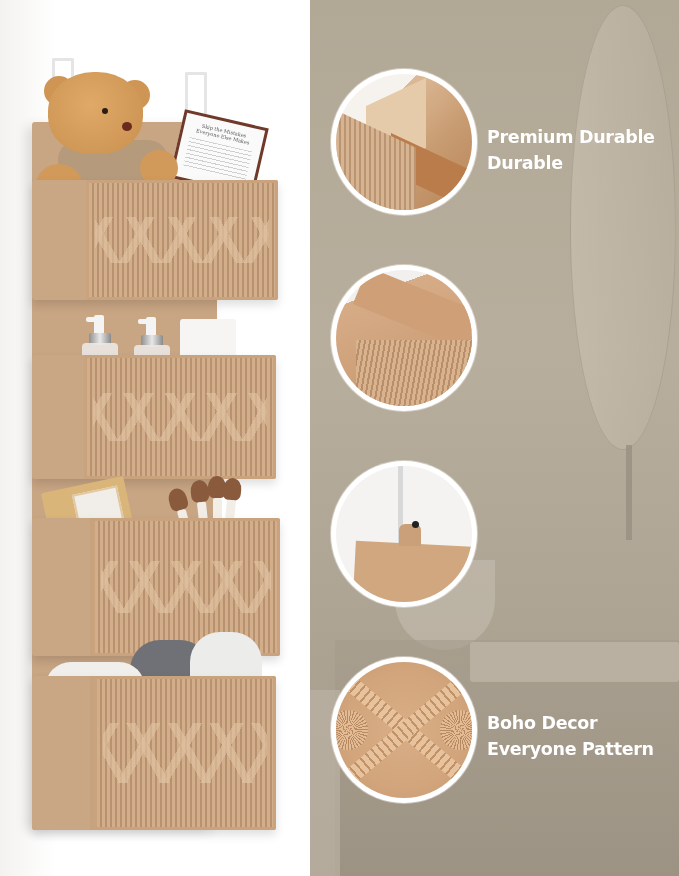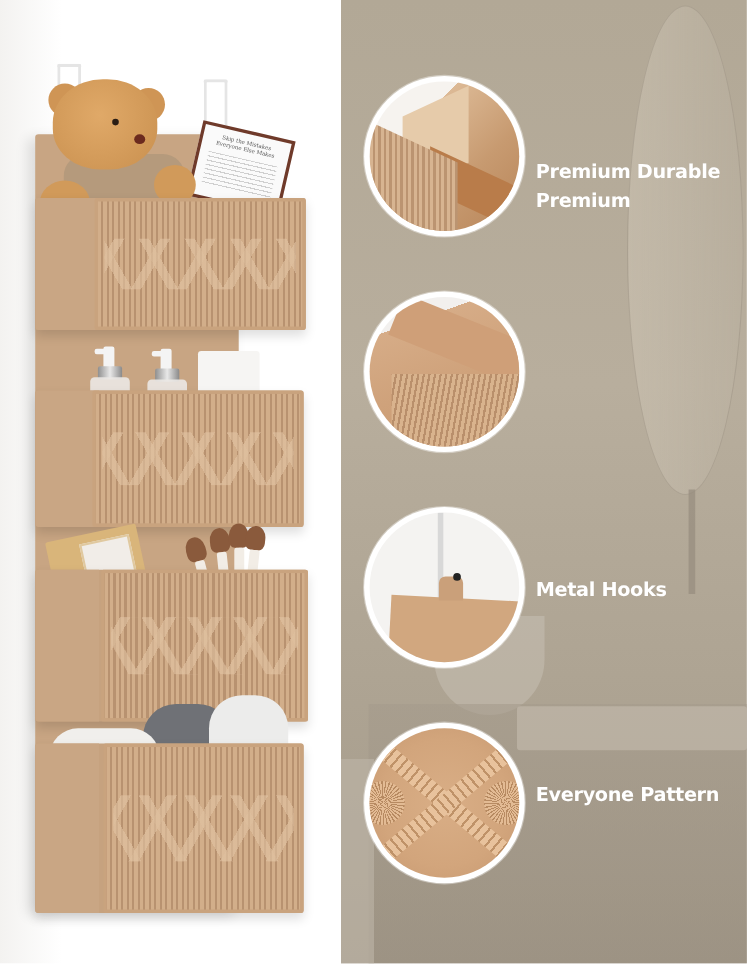--- a/index.html
+++ b/index.html
@@ -203,49 +203,47 @@
   <div class="right-books"></div>
   <div class="right-rug"></div>
 
   <div class="feature-circle" style="top:69px;">
     <div class="inner c1">
       <div class="flap"></div>
         <div class="floor"></div>
         <div class="weave"></div>
     </div>
   </div>
-  <div class="feature-text" style="top:124px;margin-top:20px;">
+  <div class="feature-text" style="top:124px;">
     <div>Premium Durable</div>
-    <div>Premium</div>
+    <div>Durable</div>
   </div>
 
   <div class="feature-circle" style="top:265px;">
     <div class="inner c2">
       <div class="plate"></div>
         <div class="weave"></div>
     </div>
   </div>
 
   <div class="feature-circle" style="top:461px;">
     <div class="inner c3">
       <div class="rod"></div>
         <div class="felt"></div>
         <div class="tab"></div>
         <div class="clip"></div>
     </div>
   </div>
-  <div class="feature-text" style="top:524px;">
-    <div>Metal Hooks</div>
-  </div>
 
   <div class="feature-circle" style="top:657px;">
     <div class="inner c4">
       <div class="burst" style="left:-8px;"></div>
       <div class="burst" style="left:104px;"></div>
       <div class="x1"></div>
         <div class="x2"></div>
     </div>
   </div>
   <div class="feature-text" style="top:710px;">
+    <div>Boho Decor</div>
     <div>Everyone Pattern</div>
   </div>
 
 </div>
 
 </body></html>

